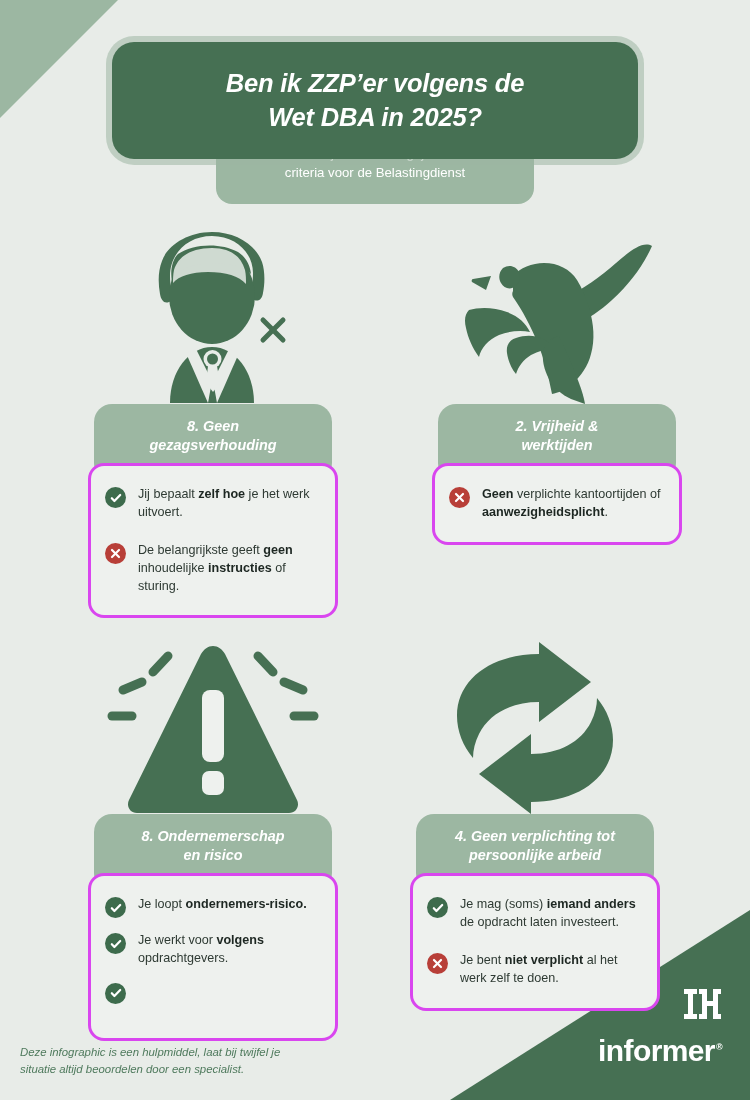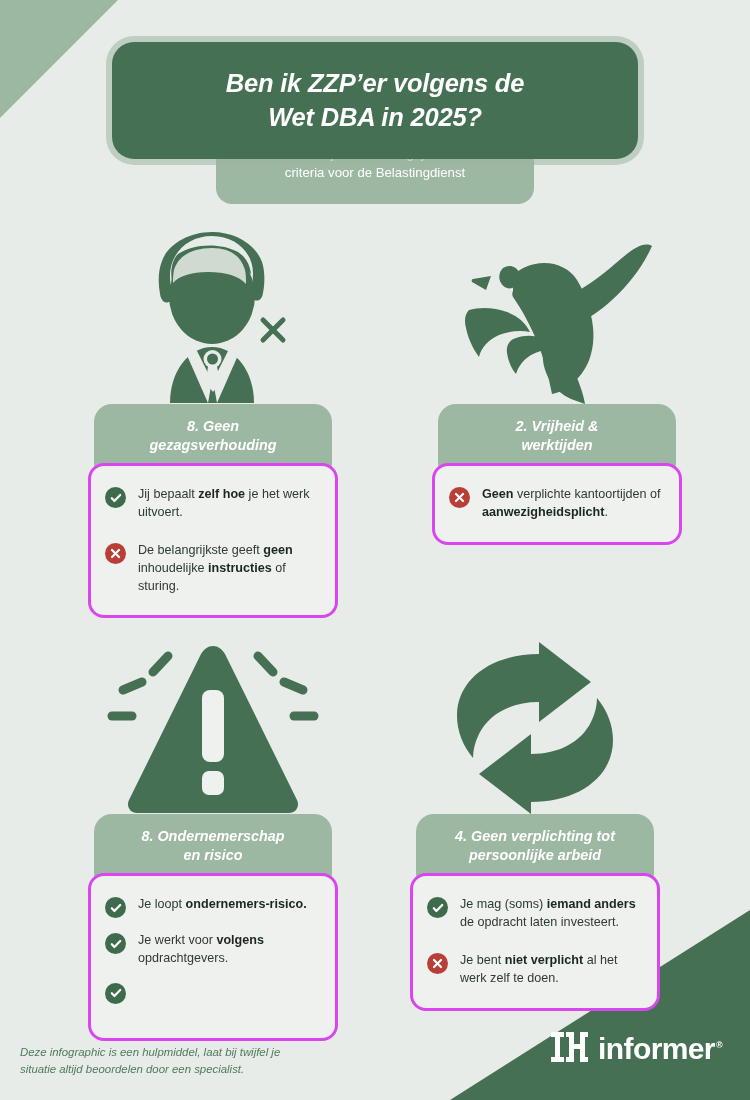--- a/index.html
+++ b/index.html
@@ -168,23 +168,24 @@
     font-style: italic;
     line-height: 1.5;
     z-index: 5;
     margin-top: 48px;
   }
 
   .logo {
     position: absolute;
     right: 28px; bottom: 32px;
     display: flex;
-    align-items: center;
+    align-items: flex-end;
     gap: 9px;
     z-index: 6;
+    flex-direction: column;
   }
   .logo .wordmark {
     color: #ffffff;
     font-size: 30px;
     font-weight: 700;
     letter-spacing: -0.6px;
   }
   .logo .reg {
     color: #ffffff;
     font-size: 9px;

